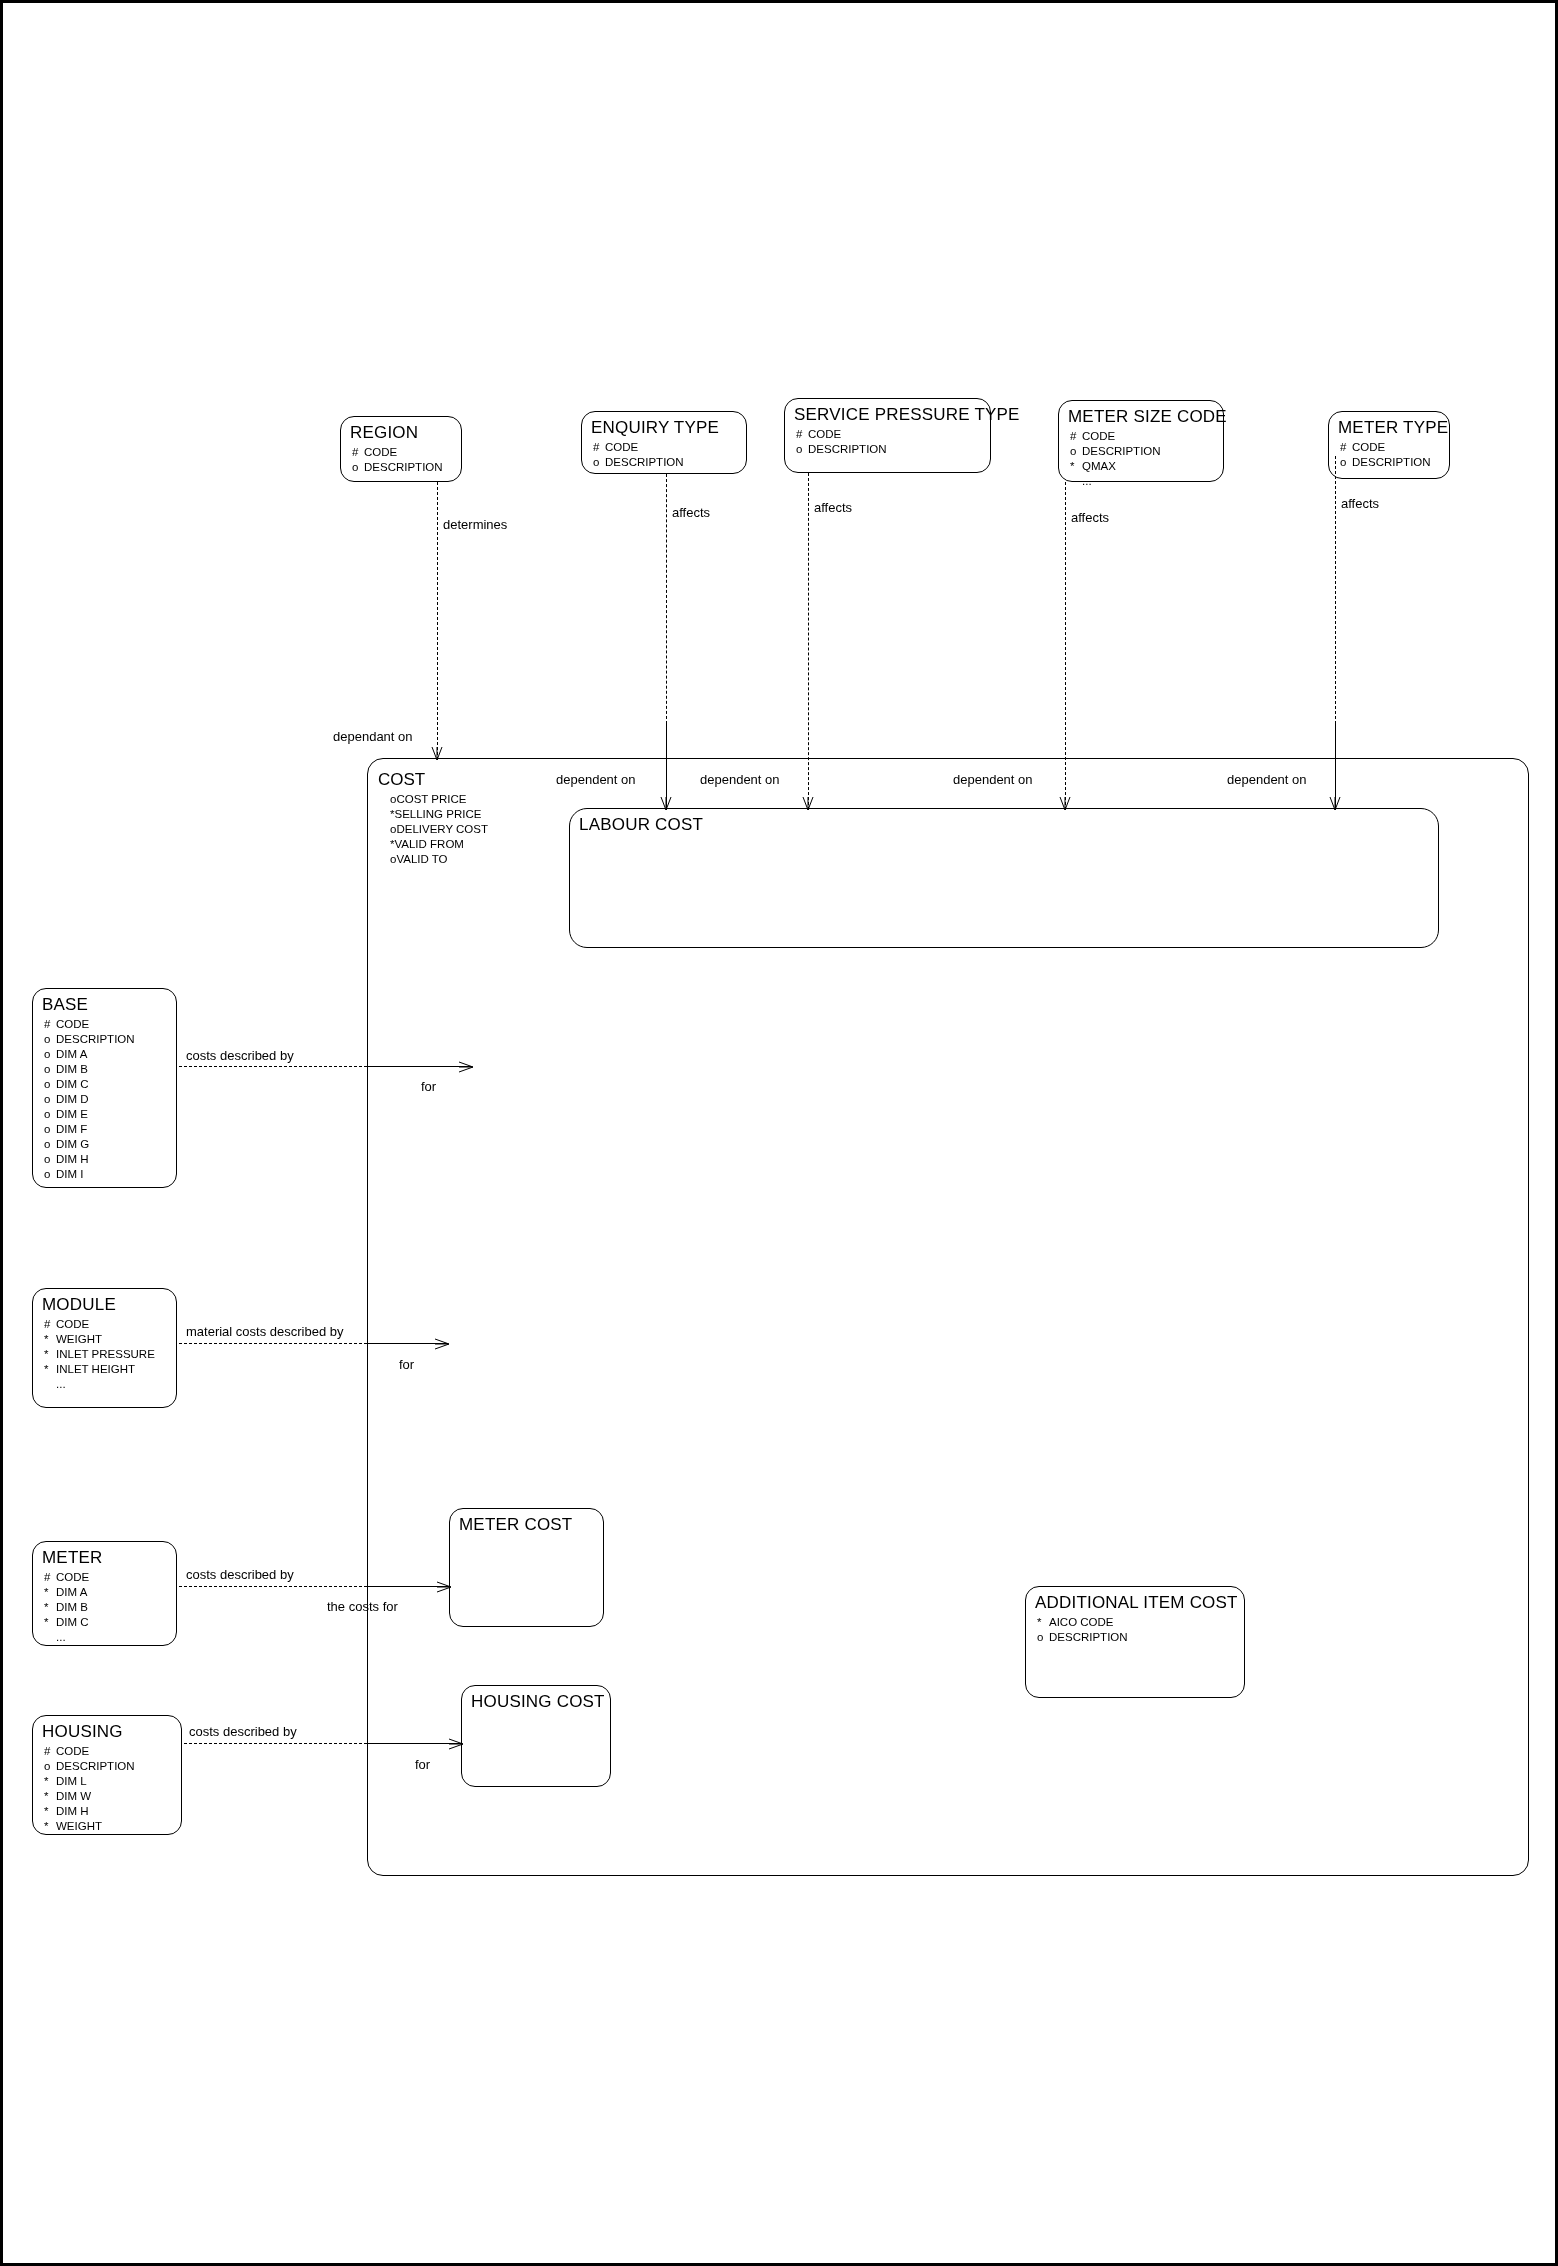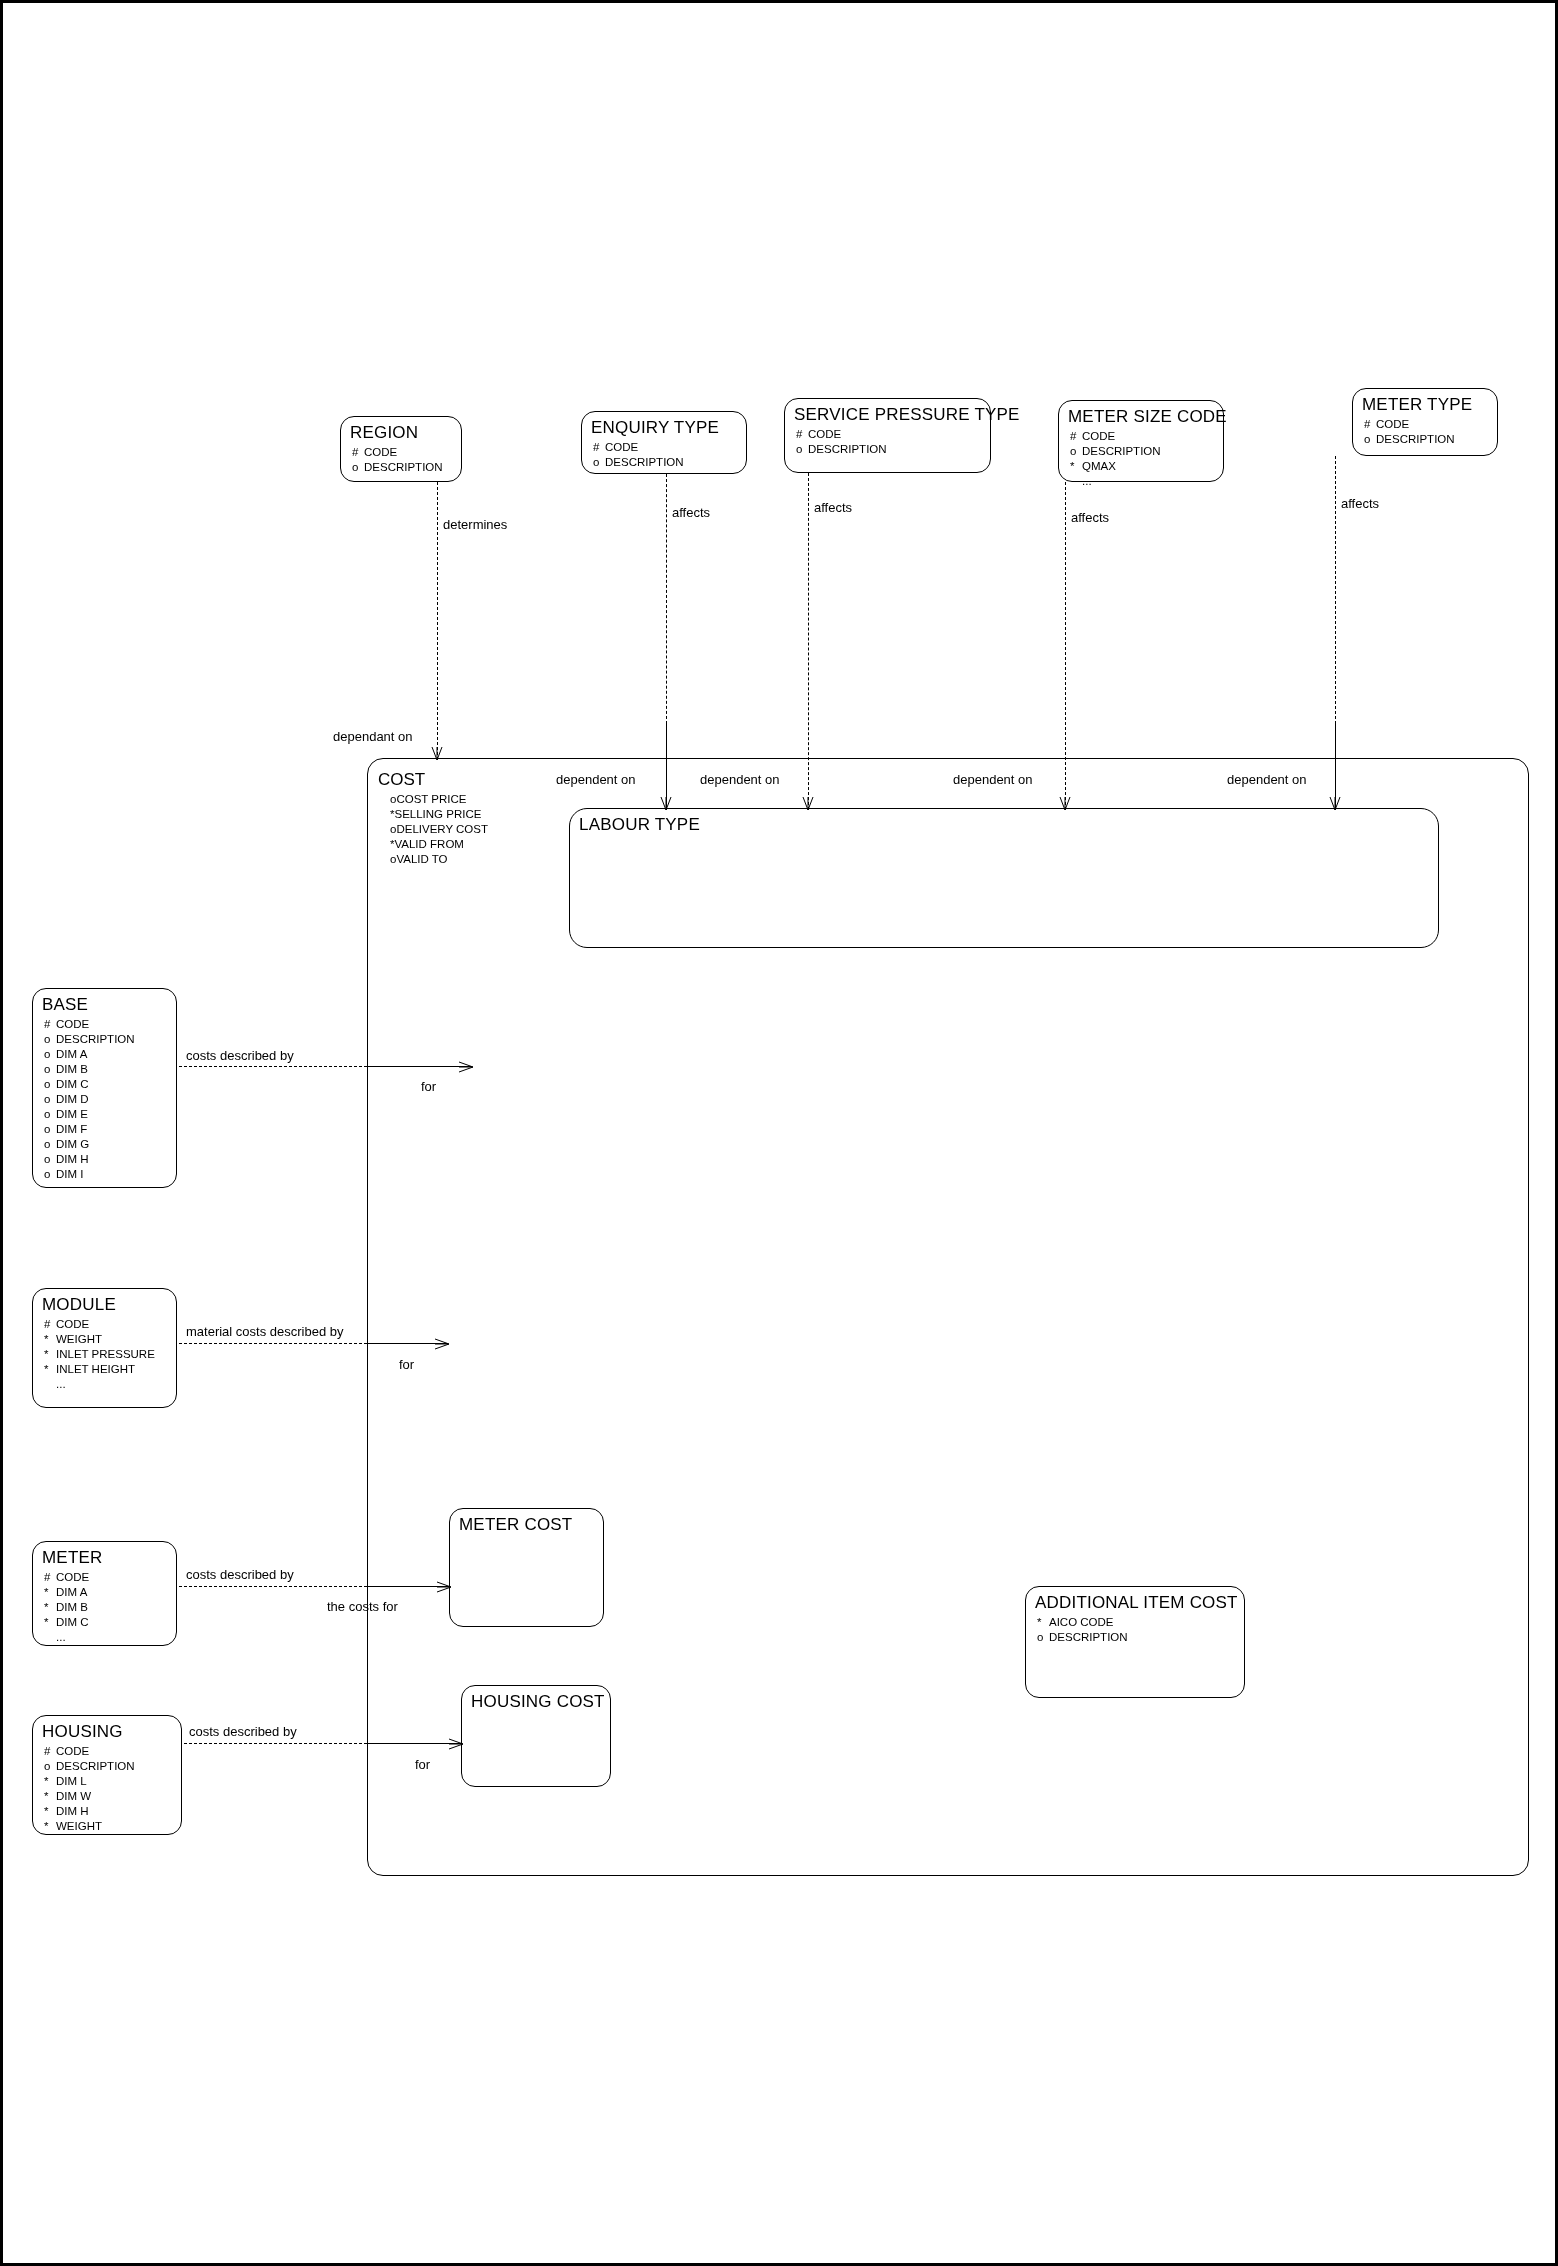--- a/index.html
+++ b/index.html
@@ -126,21 +126,21 @@
   <div class="entity" style="left:1055px; top:397px; width:166px; height:82px;">
     <div class="ename">METER SIZE CODE</div>
     <ul class="attrs">
       <li><span class="mk">#</span><span>CODE</span></li>
       <li><span class="mk">o</span><span>DESCRIPTION</span></li>
       <li><span class="mk">*</span><span>QMAX</span></li>
       <li><span class="mk"></span><span>...</span></li>
     </ul>
   </div>
 
-  <div class="entity" style="left:1325px; top:385px; width:146px; height:68px;margin-left:24px;">
+  <div class="entity" style="left:1325px; top:408px; width:122px; height:68px;">
     <div class="ename">METER TYPE</div>
     <ul class="attrs">
       <li><span class="mk">#</span><span>CODE</span></li>
       <li><span class="mk">o</span><span>DESCRIPTION</span></li>
     </ul>
   </div>
 
   <div class="vline-dashed" style="left:434px; top:479px; height:278px;"></div>
   <div class="rel-label" style="left:440px; top:515px;">determines</div>
   <div class="rel-label" style="left:330px; top:727px;">dependant on</div>
@@ -195,21 +195,21 @@
     <ul class="attrs" style="list-style:none; padding:0; margin:2px 0 0 12px;">
       <li style="font-size:11.5px; line-height:15px; white-space:nowrap;"><span class="mk">o</span><span>COST PRICE</span></li>
       <li style="font-size:11.5px; line-height:15px; white-space:nowrap;"><span class="mk">*</span><span>SELLING PRICE</span></li>
       <li style="font-size:11.5px; line-height:15px; white-space:nowrap;"><span class="mk">o</span><span>DELIVERY COST</span></li>
       <li style="font-size:11.5px; line-height:15px; white-space:nowrap;"><span class="mk">*</span><span>VALID FROM</span></li>
       <li style="font-size:11.5px; line-height:15px; white-space:nowrap;"><span class="mk">o</span><span>VALID TO</span></li>
     </ul>
   </div>
 
   <div class="entity" style="left:566px; top:805px; width:870px; height:140px; border-radius:18px;">
-    <div class="ename">LABOUR TYPE</div>
+    <div class="ename">LABOUR COST</div>
   </div>
 
   <div class="entity" style="left:29px; top:985px; width:145px; height:200px;">
     <div class="ename">BASE</div>
     <ul class="attrs">
       <li><span class="mk">#</span><span>CODE</span></li>
       <li><span class="mk">o</span><span>DESCRIPTION</span></li>
       <li><span class="mk">o</span><span>DIM A</span></li>
       <li><span class="mk">o</span><span>DIM B</span></li>
       <li><span class="mk">o</span><span>DIM C</span></li>

